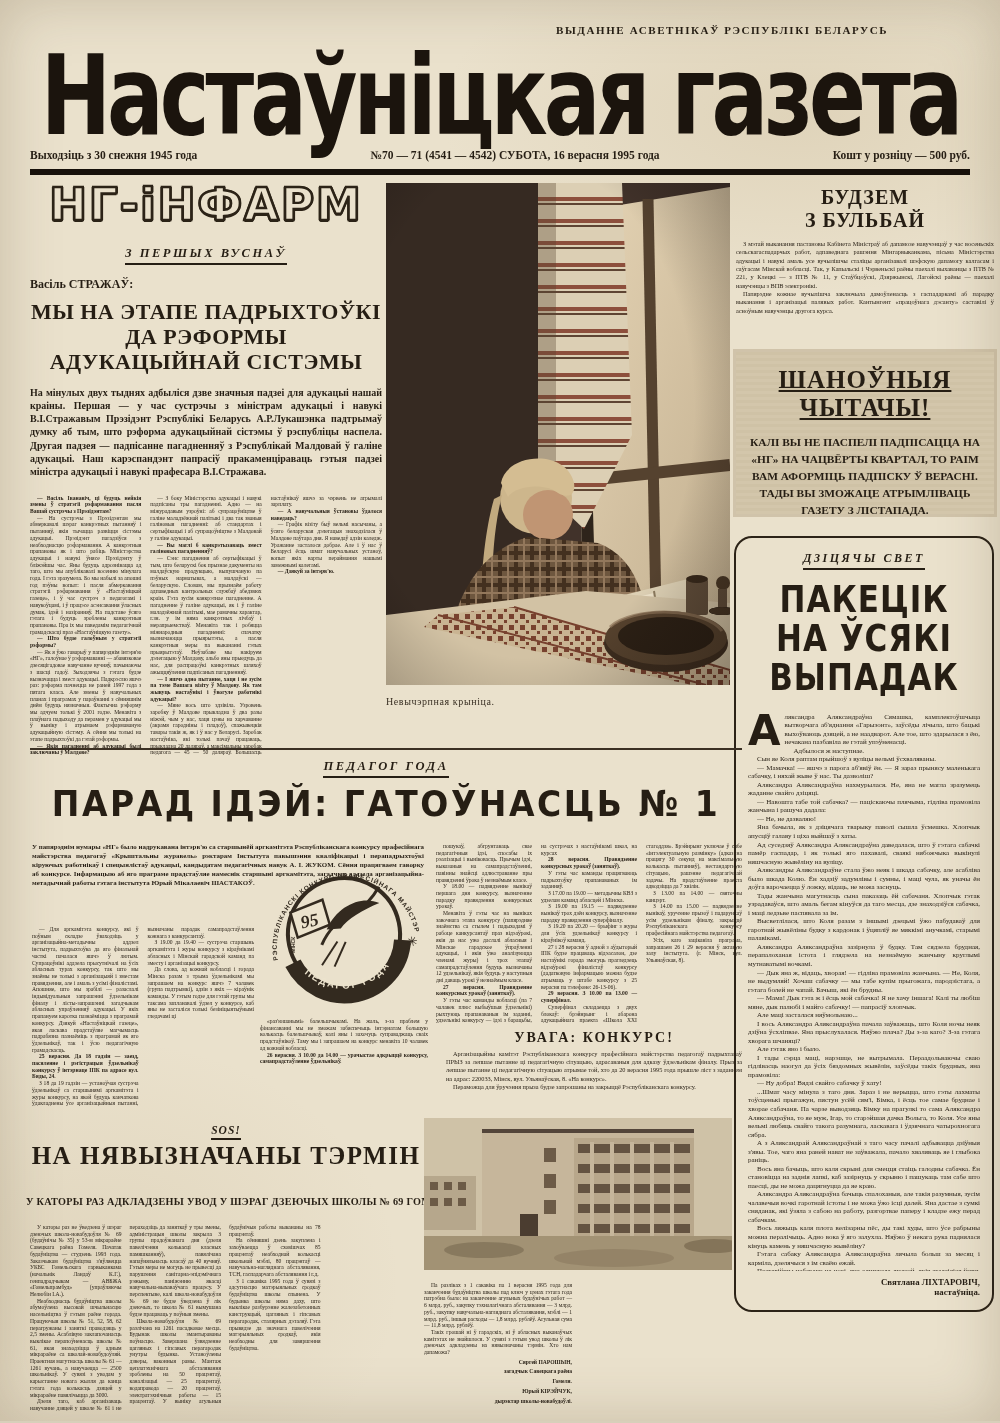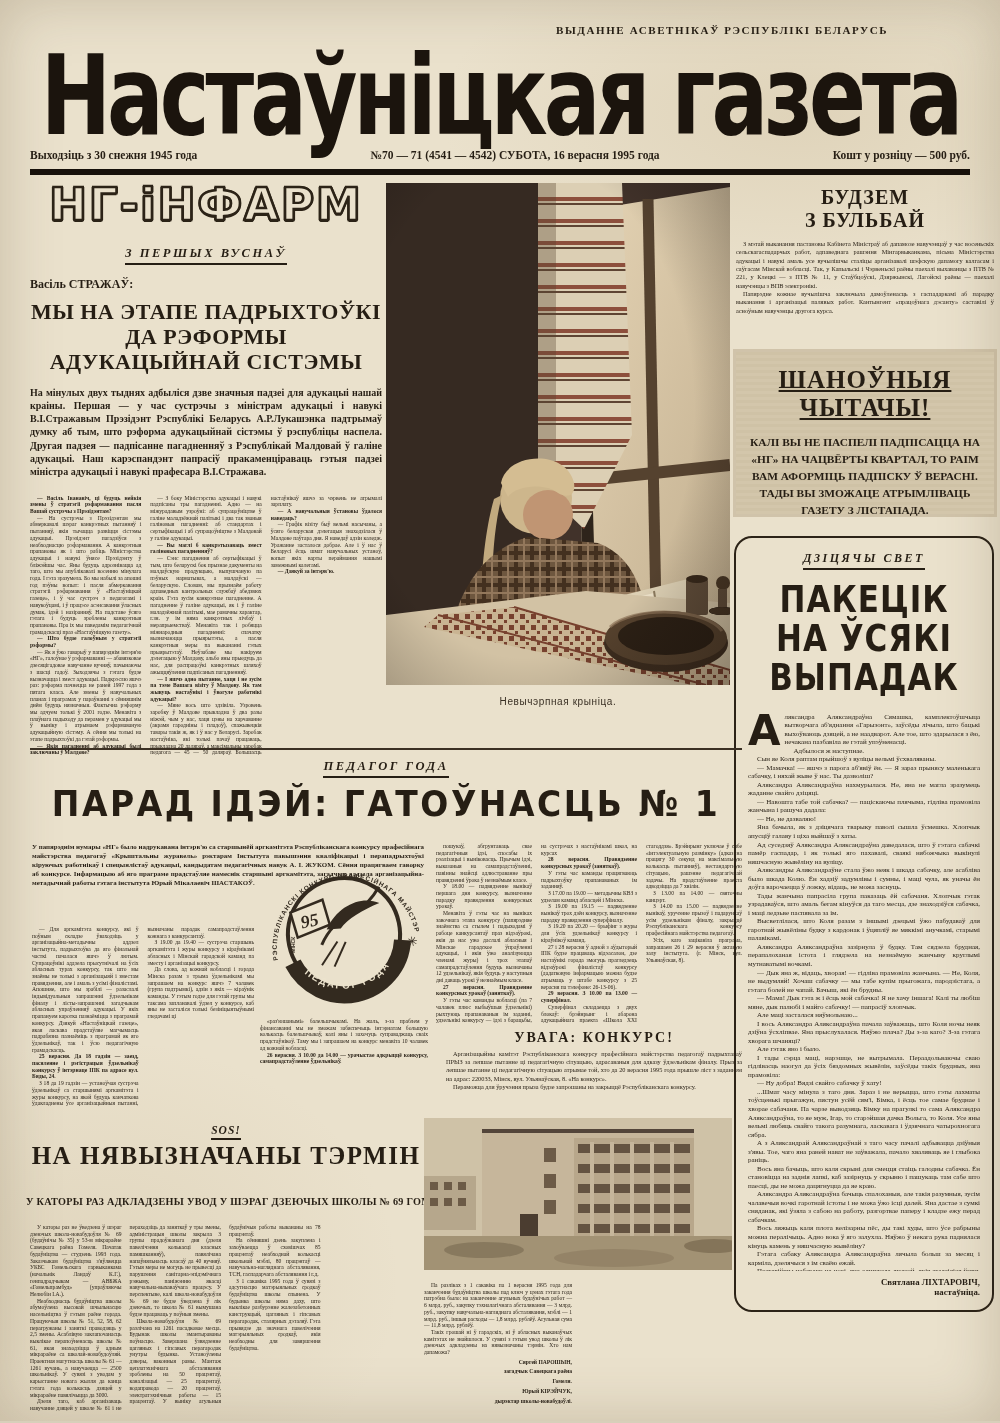--- a/index.html
+++ b/index.html
@@ -26,21 +26,21 @@
   .speaker{font-weight:bold;font-size:12px;}
   .h-serif{font-weight:bold;text-align:center;line-height:1.13;margin:0;}
   .lead{font-weight:bold;font-size:10px;line-height:1.33;text-align:justify;}
   .cols{column-fill:auto;text-align:justify;font-size:5.6px;line-height:1.2;overflow:hidden;}
   .cols p,.smallbody p,.n-body p{margin:0;text-indent:7px;}
   .cols .q{font-weight:bold;}
   .cols .sig{font-weight:bold;text-align:right;text-indent:0;margin-top:3px;}
   .cols3{column-count:3;column-gap:9px;}
   .cols2{column-count:2;column-gap:9px;}
   .cols4{column-count:4;column-gap:8px;}
-  .caption{font-family:Liberation Sans, sans-serif;font-size:10px;letter-spacing:.6px;color:#3a3024;text-align:center;}
+  .caption{font-family:Liberation Serif, serif;font-size:10px;letter-spacing:.6px;color:#3a3024;}
   .smallbody{font-size:6.3px;line-height:1.32;text-align:justify;overflow:hidden;}
   .byline{font-weight:bold;font-size:8.8px;text-align:right;}
   .subbox{background:repeating-linear-gradient(0deg,#d3c6ab 0 3px,#cfc2a6 3px 6px);
     box-shadow:0 0 0 3px rgba(160,140,105,.35);}
   .sub-title{font-weight:bold;font-size:25px;text-align:center;line-height:1.12;white-space:pre-line;letter-spacing:1px;text-decoration:underline;}
   .sub-body{font-weight:bold;font-size:11.4px;line-height:1.5;text-align:center;white-space:pre-line;margin-top:12px;}
   .childbox{border:2.5px solid #2c2317;border-radius:18px;box-sizing:border-box;padding:10px 12px;}
   .p-head{font-family:"DejaVu Sans",sans-serif;font-weight:800;text-align:center;white-space:pre-line;
     line-height:1.06;font-size:31px;letter-spacing:1px;transform:scaleY(1.18);transform-origin:center top;}
   .story{font-size:7px;line-height:1.22;text-align:justify;overflow:hidden;}
@@ -184,21 +184,21 @@
       <div>
           <p>Адбылося ж наступнае.</p>
           <p>Сын яе Коля раптам прыйшоў з вуліцы вельмі ўсхваляваны.</p>
           <p>— Мамачка! — яшчэ з парога аб'явіў ён. — Я зараз прынясу маленькага сабачку, і няхай жыве ў нас. Ты дазволіш?</p>
           <p>Аляксандра Аляксандраўна нахмурылася. Не, яна не магла зразумець жаданне свайго дзіцяці.</p>
           <p>— Навошта табе той сабачка? — паціскаючы плячыма, гідліва прамовіла жанчына і рашуча дадала:</p>
           <p>— Не, не дазваляю!</p>
           <p>Яна бачыла, як з дзіцячага тварыку паволі сышла ўсмешка. Хлопчык апусціў галаву і ціха выйшаў з хаты.</p>
           <p>Ад суседзяў Аляксандра Аляксандраўна даведалася, што ў гэтага сабачкі памёр гаспадар, і як толькі яго пахавалі, сваякі нябожчыка выкінулі няшчасную жывёліну на вуліцу.</p>
           <p>Аляксандры Аляксандраўне стала ўжо неяк і шкада сабачку, але асабліва было шкада Колю. Ён хадзіў задумлівы і сумны, і маці чула, як уначы ён доўга варочаецца ў ложку, відаць, не можа заснуць.</p>
-          <p>Тады жанчына папрасіла група паказаць ёй сабачаня. Хлопчык гэтак узрадаваўся, што амаль бегам кінуўся да таго месца, дзе знаходзіўся сабачка, і маці ледзьве паспявала за ім.</p>
+          <p>Тады жанчына магутнасць сына паказаць ёй сабачаня. Хлопчык гэтак узрадаваўся, што амаль бегам кінуўся да таго месца, дзе знаходзіўся сабачка, і маці ледзьве паспявала за ім.</p>
           <p>Высветлілася, што Коля разам з іншымі дзецьмі ўжо пабудаваў для гаротнай жывёліны будку з кардонак і ўцяпліў яе мяккімі анучкамі, старымі палавікамі.</p>
           <p>Аляксандра Аляксандраўна зазірнула ў будку. Там сядзела брудная, перапалоханая істота і глядзела на незнаёмую жанчыну круглымі мутнаватымі вочкамі.</p>
           <p>— Дык яна ж, відаць, хворая! — гідліва прамовіла жанчына. — Не, Коля, не выдумляй! Хочаш сабачку — мы табе купім прыгожага, пародзістага, а гэтага болей не чапай. Бачыш, які ён брудны.</p>
           <p>— Мама! Дык гэта ж і ёсць мой сабачка! Я не хачу іншага! Калі ты любіш мяне, дык палюбі і майго сабачку! — папрасіў хлопчык.</p>
           <p>Але маці засталася няўмольнаю...</p>
           <p>І вось Аляксандра Аляксандраўна пачала заўважаць, што Коля ночы неяк дзіўна ўсхліпвае. Яна прыслухалася. Няўжо плача? Ды з-за каго? З-за гэтага хворага шчаняці?</p>
           <p>Але гэтак яно і было.</p>
           <p>І тады сэрца маці, нарэшце, не вытрымала. Пераадольваючы сваю гідлівасць наогул да ўсіх бяздомных жывёлін, заўсёды такіх брудных, яна прамовіла:</p>
           <p>— Ну добра! Вядзі свайго сабачку ў хату!</p>
           <p>...Шмат часу мінула з таго дня. Зараз і не верыцца, што гэты лахматы тоўсценькі прыгажун, пястун усёй сям'і, Бімка, і ёсць тое самае бруднае і хворае сабачаня. Па чарзе выводзяць Бімку на прагулкі то сама Аляксандра Аляксандраўна, то яе муж, Ігар, то старэйшая дачка Вольга, то Коля. Усе яны вельмі любяць свайго такога разумнага, ласкавага і ўдзячнага чатырохногага сябра.</p>

